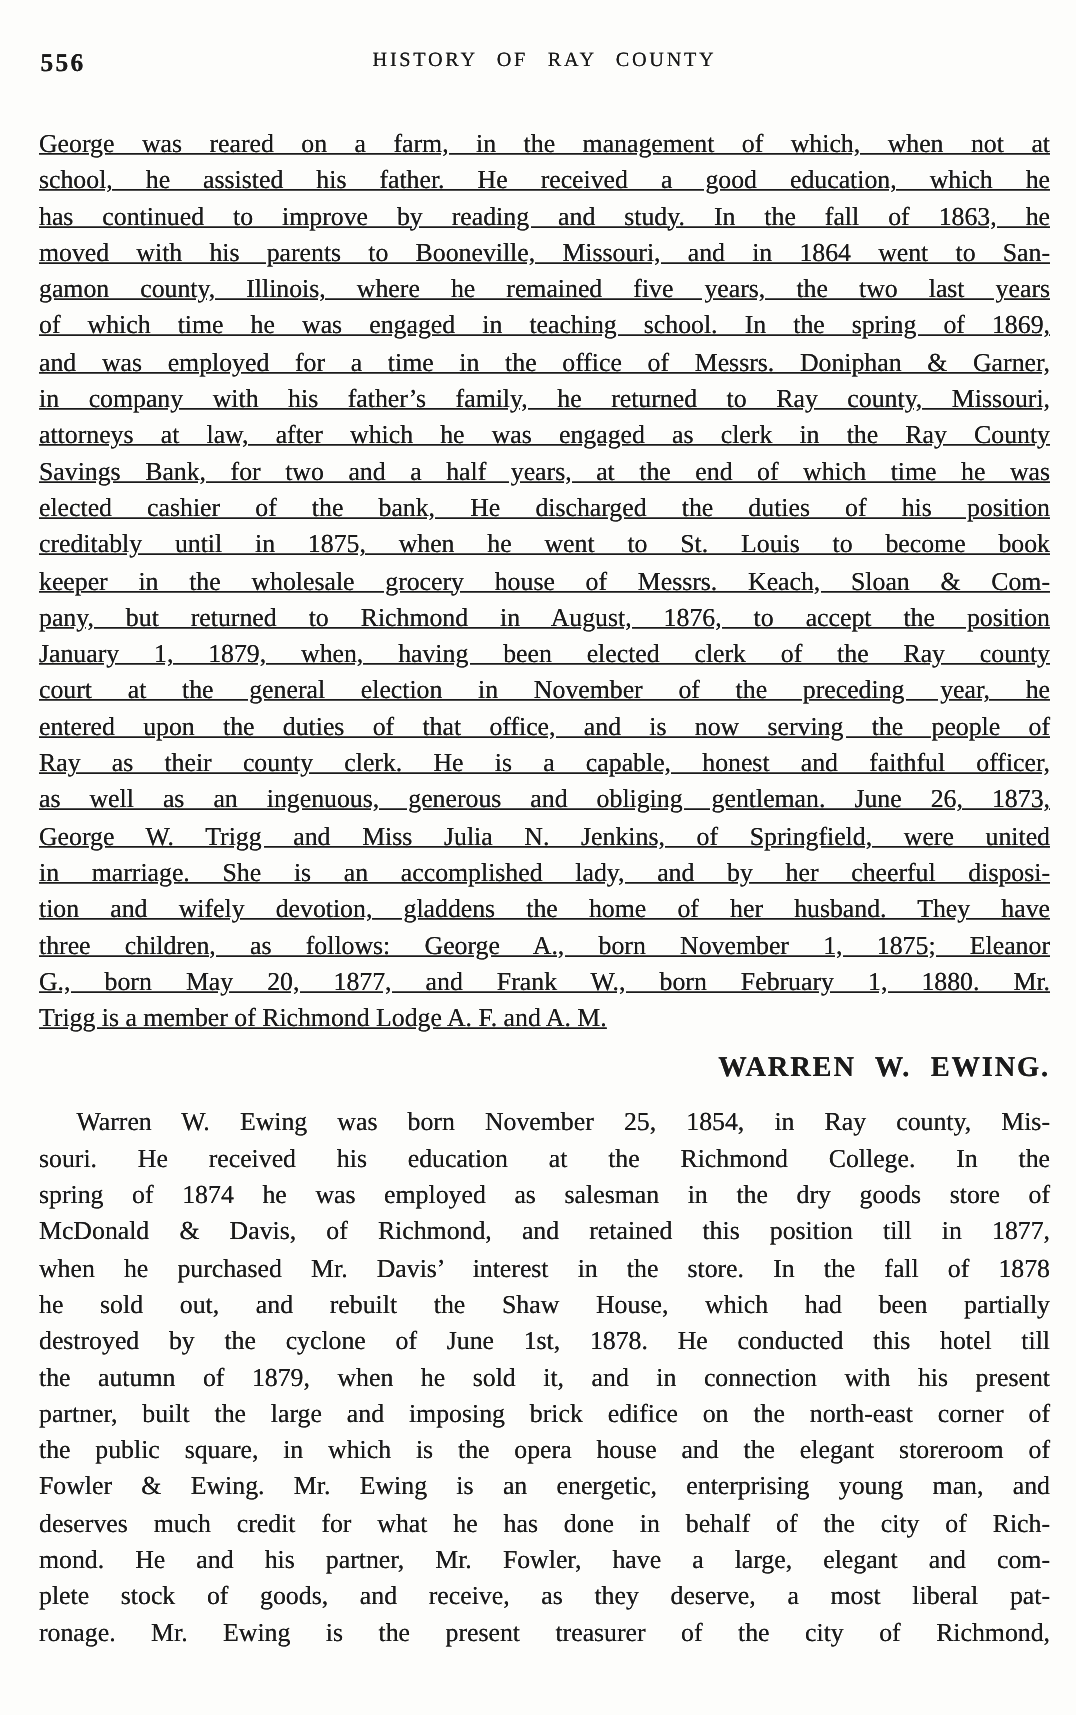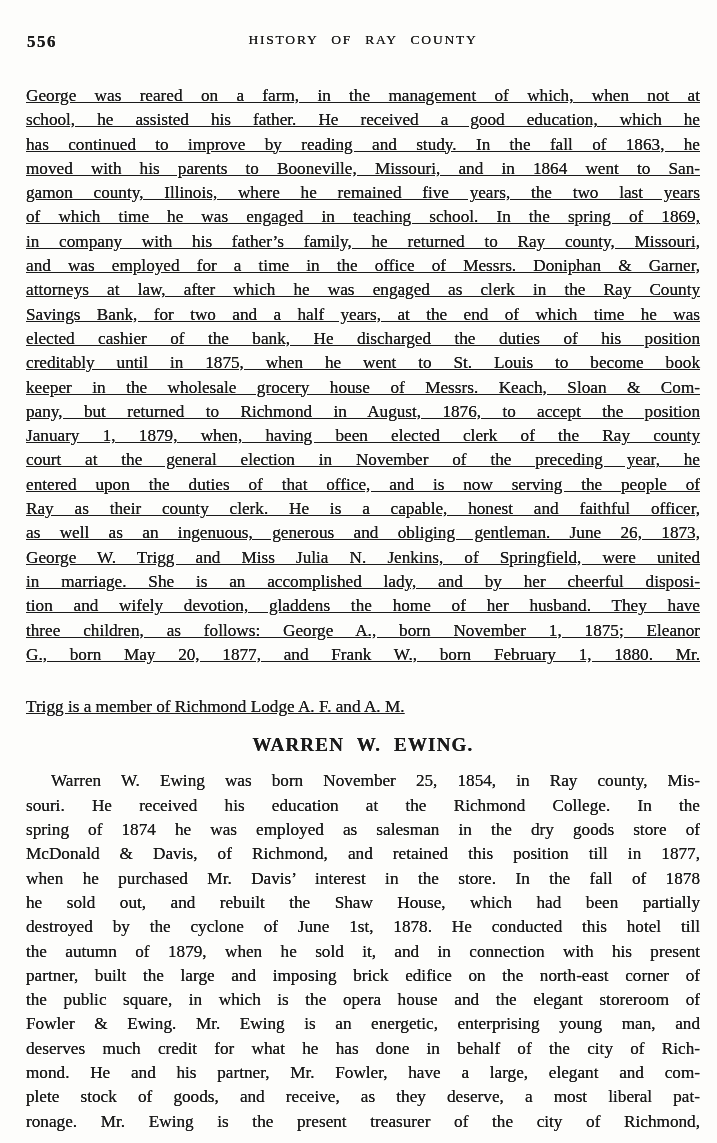--- a/index.html
+++ b/index.html
@@ -49,28 +49,27 @@
     text-shadow: 0 0 0.35px currentColor;
   }
   .para-1 { margin-top: 34px; text-decoration: underline; }
   .para-2 { margin-top: 12px; }
   .para .text-line {
     text-align: justify;
     text-align-last: justify;
   }
   .para[data-last-left="true"] .text-line:last-child {
     text-align-last: left;
-    margin-top: 28px;
   }
   .para[data-indent-first="true"] .text-line:first-child {
     text-indent: 25px;
   }
   .section-heading {
-    margin-top: 13px;
-    text-align: center;
+    margin-top: 8px;
+    text-align: right;
     font-size: 19px;
     font-weight: bold;
     line-height: 25px;
     letter-spacing: 1.2px;
     word-spacing: 7px;
     text-shadow: 0 0 0.35px currentColor;
   }
 </style>
 </head>
 <body>
@@ -83,22 +82,22 @@
       <span class="running-title">HISTORY OF RAY COUNTY</span>
     </header>
 
     <section class="para para-1" data-last-left="true" data-indent-first="false">
         <div class="text-line">George was reared on a farm, in the management of which, when not at</div>
         <div class="text-line">school, he assisted his father.  He received a good education, which he</div>
         <div class="text-line">has continued to improve by reading and study.  In the fall of 1863, he</div>
         <div class="text-line">moved with his parents to Booneville, Missouri, and in 1864 went to San-</div>
         <div class="text-line">gamon county, Illinois, where he remained five years, the two last years</div>
         <div class="text-line">of which time he was engaged in teaching school.  In the spring of 1869,</div>
+        <div class="text-line">and was employed for a time in the office of Messrs. Doniphan &amp; Garner,</div>
         <div class="text-line">in company with his father’s family, he returned to Ray county, Missouri,</div>
-        <div class="text-line">and was employed for a time in the office of Messrs. Doniphan &amp; Garner,</div>
         <div class="text-line">attorneys at law, after which he was engaged as clerk in the Ray County</div>
         <div class="text-line">Savings Bank, for two and a half years, at the end of which time he was</div>
         <div class="text-line">elected cashier of the bank,  He discharged the duties of his position</div>
         <div class="text-line">creditably until in 1875, when he went to St. Louis to become book</div>
         <div class="text-line">keeper in the wholesale grocery house of Messrs. Keach, Sloan &amp; Com-</div>
         <div class="text-line">pany, but returned to Richmond in August, 1876, to accept the position</div>
         <div class="text-line">January 1, 1879, when, having been elected clerk of the Ray county</div>
         <div class="text-line">court at the general election in November of the preceding year, he</div>
         <div class="text-line">entered upon the duties of that office, and is now serving the people of</div>
         <div class="text-line">Ray as their county clerk.  He is a capable, honest and faithful officer,</div>

